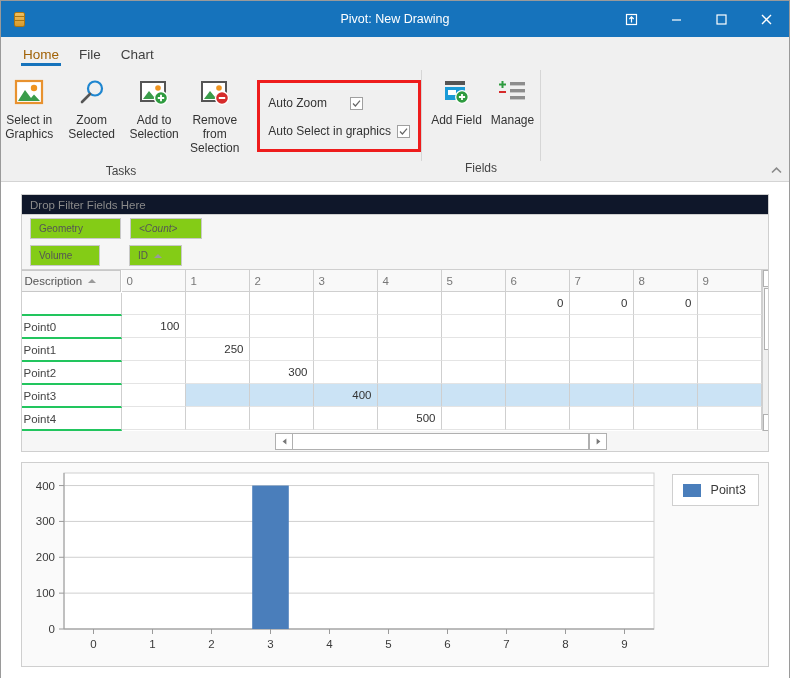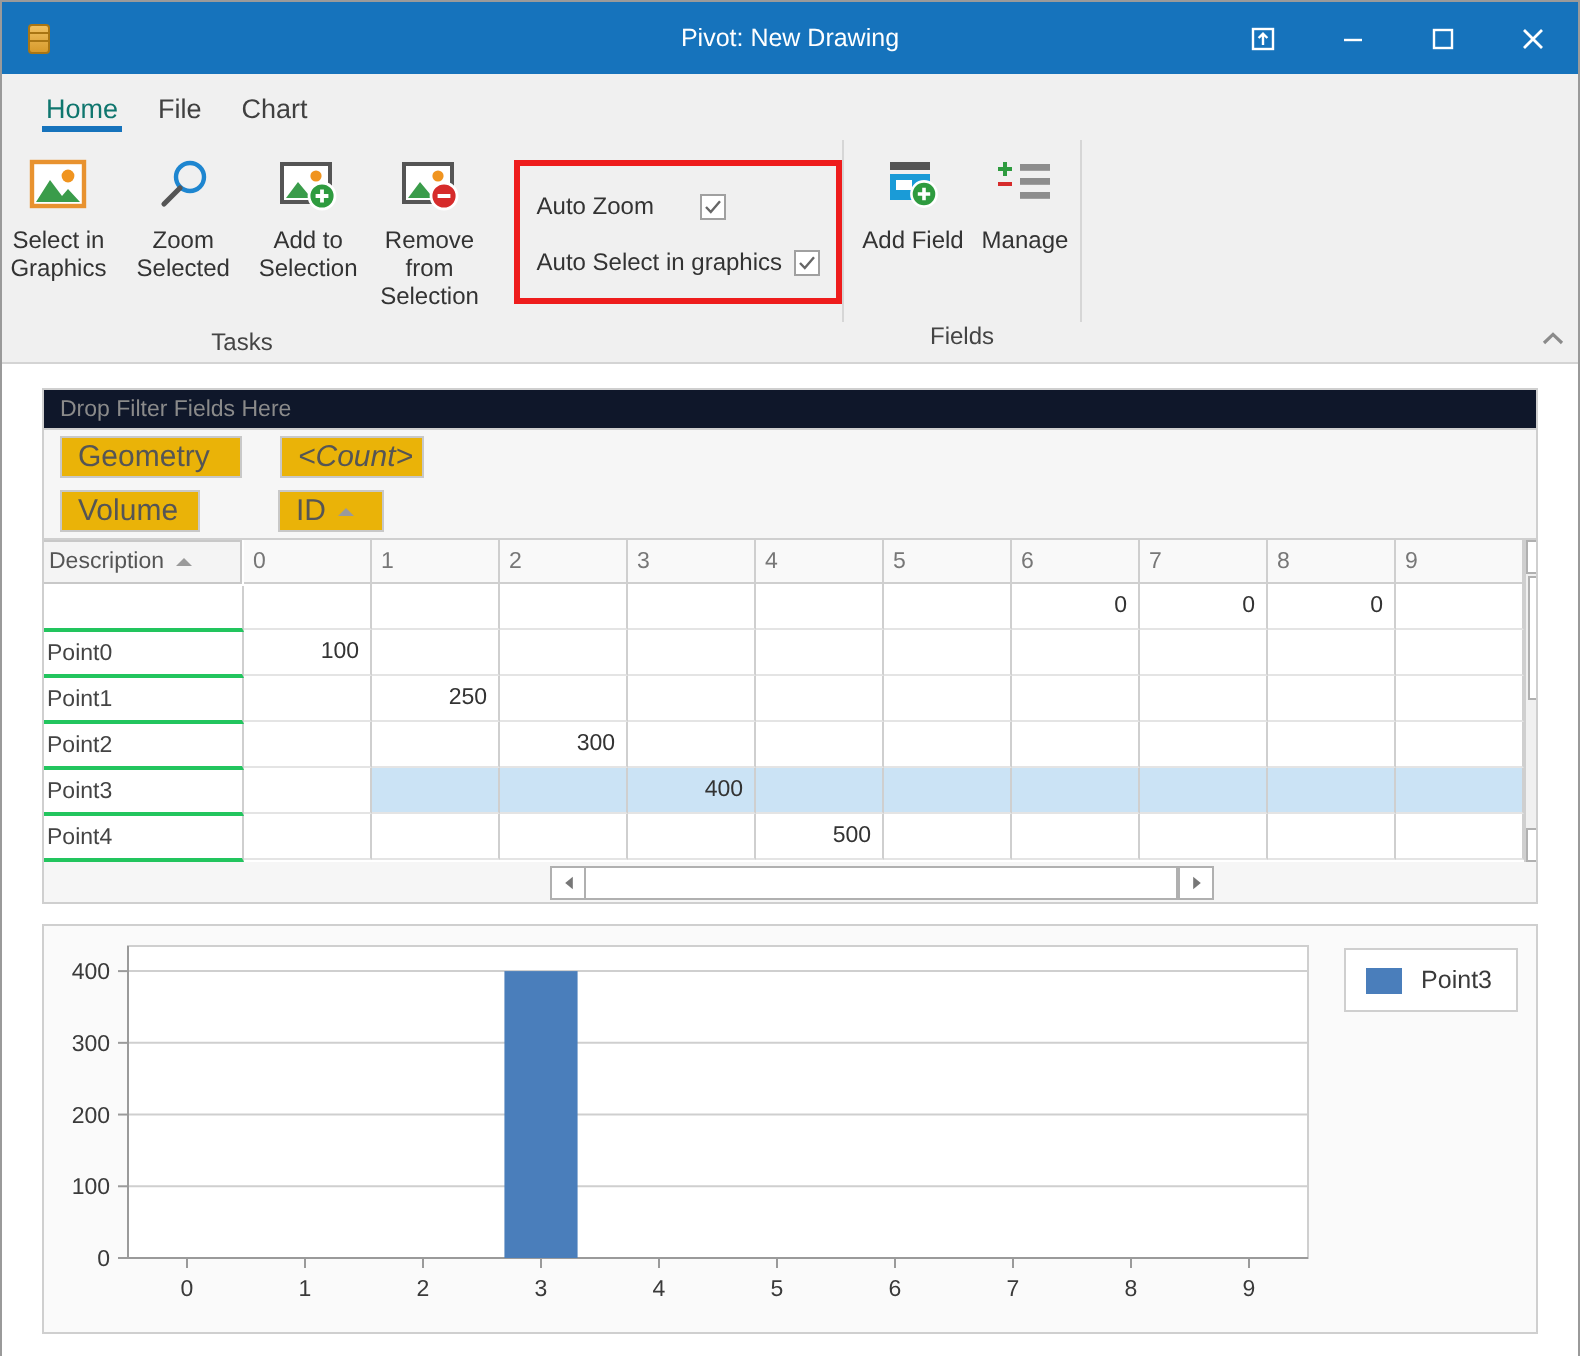--- a/index.html
+++ b/index.html
@@ -86,21 +86,21 @@
     padding-left: 12px;
     flex: none;
     box-sizing: border-box;
   }
   .tab {
     font-size: 13.5px;
     color: #404040;
     padding: 0 10px 4px 10px;
     position: relative;
   }
-  .tab.active { color: #0f766e; }
+  .tab.active { color: #a16207; }
   .tab.active::after {
     content: "";
     position: absolute;
     left: 8px; right: 8px; bottom: 0;
     height: 3px;
     background: #1673bc;
   }
 
   
   .ribbon {
@@ -223,29 +223,29 @@
   }
   .fieldrow {
     display: flex;
     align-items: center;
     height: 27px;
     padding-left: 8px;
     flex: none;
   }
   .fieldbox {
     border: 1px solid #c8c8c8;
-    background: #eab308;
+    background: #84cc16;
     height: 21px;
     box-sizing: border-box;
     display: flex;
     align-items: center;
     padding: 0 8px;
-    font-size: 15px;
+    font-size: 10px;
     color: #555;
-    margin-right: 17px;
+    margin-right: 7px;
   }
   .fieldbox.w1 { width: 91px; }
   .fieldbox.w2 { width: 72px; font-style: italic; }
   .fieldbox.w3 { width: 70px; }
   .fieldbox.w4 { width: 53px; }
   .sort-asc {
     margin-left: 6px;
     width: 0; height: 0;
     border-left: 4px solid transparent;
     border-right: 4px solid transparent;

